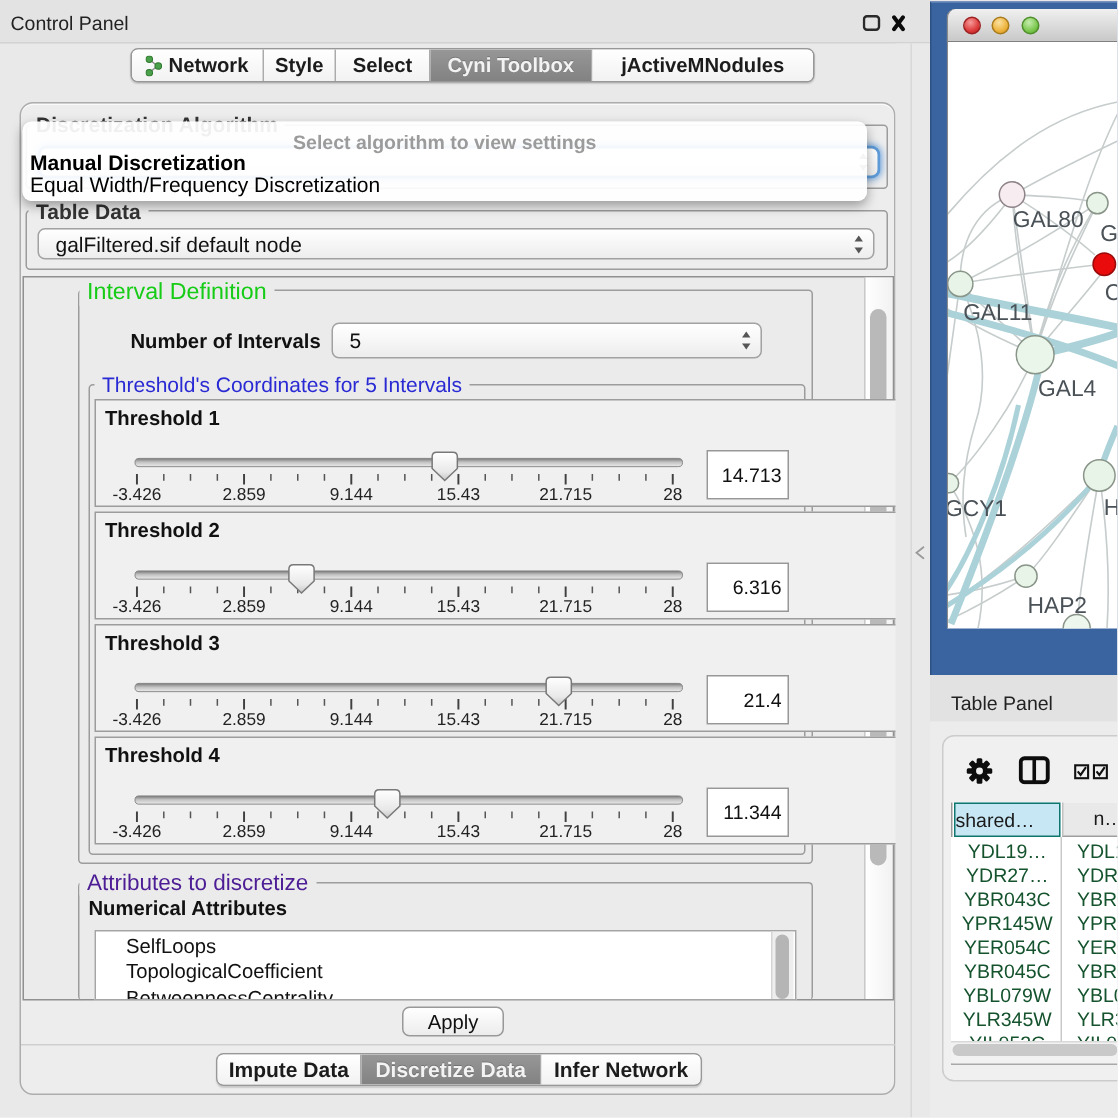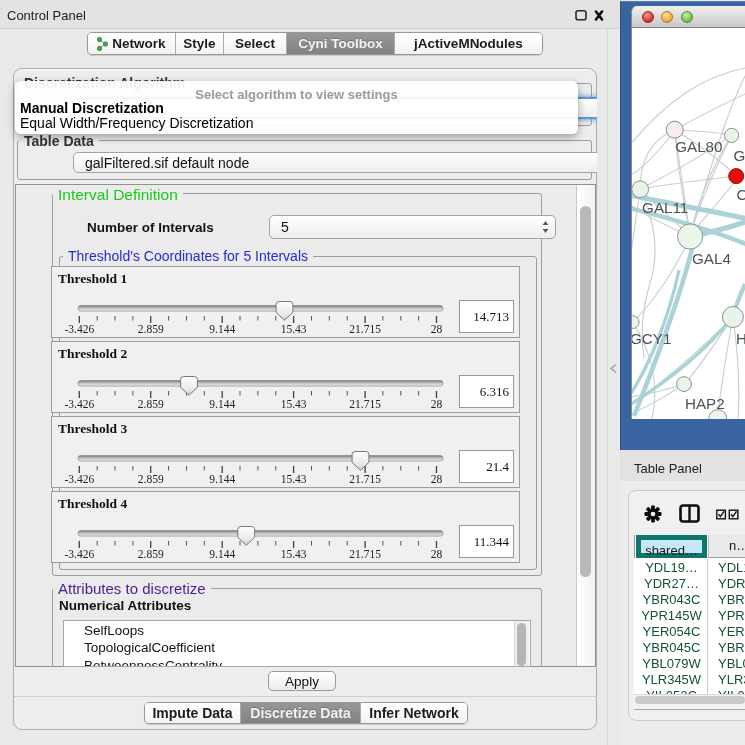--- a/index.html
+++ b/index.html
@@ -24,25 +24,25 @@
 .seg .s.sel{background:linear-gradient(#979797,#828282);color:#f3f3f3;text-shadow:0 -1px 0 rgba(0,0,0,.2);}
 #toptabs{left:87px;top:32px;height:23px;}
 #toptabs .s{padding:0;}
 #bottabs{left:144px;top:702px;height:22px;}
 #bottabs .s{font-size:14px;}
 
 .gbox{position:absolute;border:1px solid #9c9c9c;border-radius:3px;}
 .gtitle{position:absolute;font-size:14px;background:#ededed;padding:0 5px;white-space:nowrap;}
 
 .combo{position:absolute;background:linear-gradient(#ffffff,#ededed);border:1px solid #a2a2a2;
-  border-radius:5px;font-size:14px;color:#111;margin-left:48px;}
+  border-radius:5px;font-size:14px;color:#111;}
 .combo .tx{position:absolute;left:11px;top:50%;transform:translateY(-50%);}
 .combo .arr{position:absolute;right:6px;top:50%;transform:translateY(-50%);width:7px;height:14px;}
 
-.tcard{position:absolute;left:51px;width:469px;height:72px;background:#f0f0f0;border:1px solid #9c9c9c;font-family:Liberation Serif, serif;}
+.tcard{position:absolute;left:63px;width:543px;height:72px;background:#f0f0f0;border:1px solid #9c9c9c;}
 .tcard .tl{position:absolute;left:6px;top:4px;font-size:13.5px;font-weight:bold;color:#111;}
 .tcard .vbox{position:absolute;left:407px;top:33px;width:55px;height:33px;background:#fff;
   border:1px solid #979797;font-size:13px;color:#111;text-align:right;line-height:31px;padding-right:4px;}
 .tcard svg{position:absolute;left:0;top:26px;}
 
 
 #divider{left:597px;top:29px;width:23px;height:716px;background:#e9e9e9;}
 #bluearea{left:620px;top:1px;width:125px;height:449px;background:#3a64a0;border-top:1px solid #5b7fb5;border-left:1px solid #2e5184;}
 #netwin{left:631px;top:6px;width:114px;height:413px;background:#fff;border-left:1px solid #8a8a8a;border-radius:6px 0 0 0;}
 #nettitle{left:631px;top:6px;width:114px;height:22px;background:linear-gradient(#f0f0f0,#c9c9c9);
@@ -438,21 +438,21 @@
     <path d="M10.5 2 V17" stroke="#0d0d0d" stroke-width="2.4"></path>
   </svg>
   <svg class="abs" style="left:716px;top:509px;" width="24" height="11" viewBox="0 0 24 11">
     <rect x="0.8" y="1.2" width="8.6" height="8.6" fill="none" stroke="#111" stroke-width="1.4"></rect>
     <path d="M2.5 5.2 L4.4 7.6 L8 2.4" stroke="#111" stroke-width="1.4" fill="none"></path>
     <rect x="13.3" y="1.2" width="8.6" height="8.6" fill="none" stroke="#111" stroke-width="1.4"></rect>
     <path d="M15 5.2 L16.9 7.6 L20.5 2.4" stroke="#111" stroke-width="1.4" fill="none"></path>
   </svg>
 
   <div class="abs" style="left:634px;top:535px;width:111px;height:173.5px;background:#fff;border-left:1px solid #9a9a9a;"></div>
-  <div class="abs" style="left:636px;top:535px;width:71px;height:23px;background:#c8e7f4;border:5px solid #0f766e;font-size:13px;color:#1a1a1a;text-align:center;line-height:22px;">shared…</div>
+  <div class="abs" style="left:636px;top:535px;width:71px;height:23px;background:#c8e7f4;border:1px solid #0f766e;font-size:13px;color:#1a1a1a;text-align:left;line-height:22px;">shared…</div>
   <div class="abs" style="left:708px;top:535px;width:37px;height:23px;background:#e9e9e9;border-bottom:1px solid #9f9f9f;border-left:1px solid #c2c2c2;font-size:13px;color:#1a1a1a;padding-left:20px;line-height:22px;">n…</div>
   <div class="trow" style="top:558px;">
       <span class="c1">YDL19…</span>
       <span class="c2">YDL1</span>
     </div>
   <div class="trow" style="top:574px;">
       <span class="c1">YDR27…</span>
       <span class="c2">YDR2</span>
     </div>
   <div class="trow" style="top:590px;">

